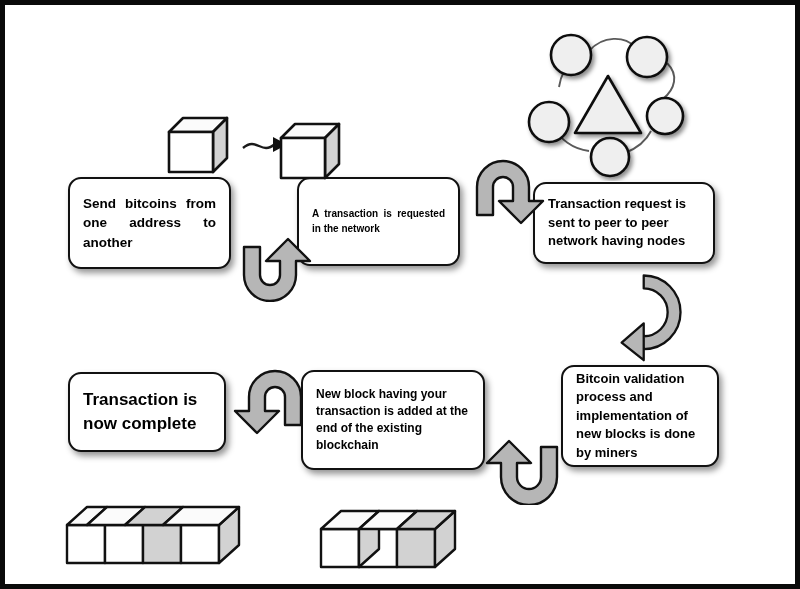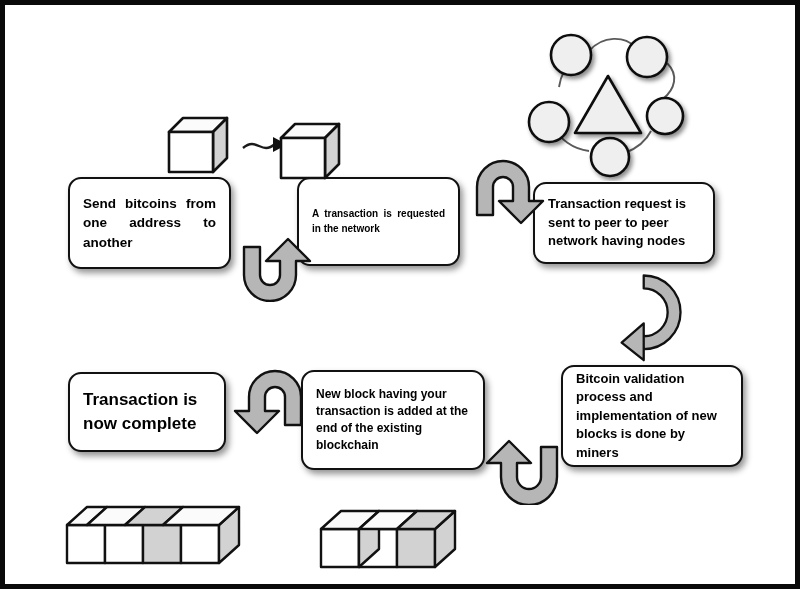--- a/index.html
+++ b/index.html
@@ -13,21 +13,21 @@
        background:#ffffff;border:2px solid #111111;border-radius:13px;
        box-shadow:3px 4px 6px rgba(0,0,0,.42);
        font-weight:bold;color:#000000;
        display:flex;flex-direction:column;justify-content:center;}
   .box .txt{display:block;padding:0 13px;line-height:1.42;}
   .just .txt{text-align:justify;text-align-last:left;}
 
   .b1{left:63px;  top:172px; width:163px; height:92px;  font-size:13.5px;}
   .b2{left:292px; top:172px; width:163px; height:89px;  font-size:10px;}
   .b3{left:528px; top:177px; width:182px; height:82px;  font-size:13px;}
-  .b4{left:556px; top:360px; width:182px; height:102px; font-size:13px;}
+  .b4{left:556px; top:360px; width:158px; height:102px; font-size:13px;}
   .b5{left:296px; top:365px; width:184px; height:100px; font-size:12px;}
   .b6{left:63px;  top:367px; width:158px; height:80px;  font-size:17px;}
 
   .gfx{position:absolute;}
   .g-cubes{left:160px;top:105px;width:180px;height:70px;}
   .g-net{left:512px;top:18px;width:200px;height:158px;}
   .g-chain4{left:58px;top:496px;width:200px;height:72px;}
   .g-chain3{left:312px;top:502px;width:172px;height:66px;}
   .g-arrow{pointer-events:none;}
   .a1{left:225px;top:222px;width:95px;height:75px;}

